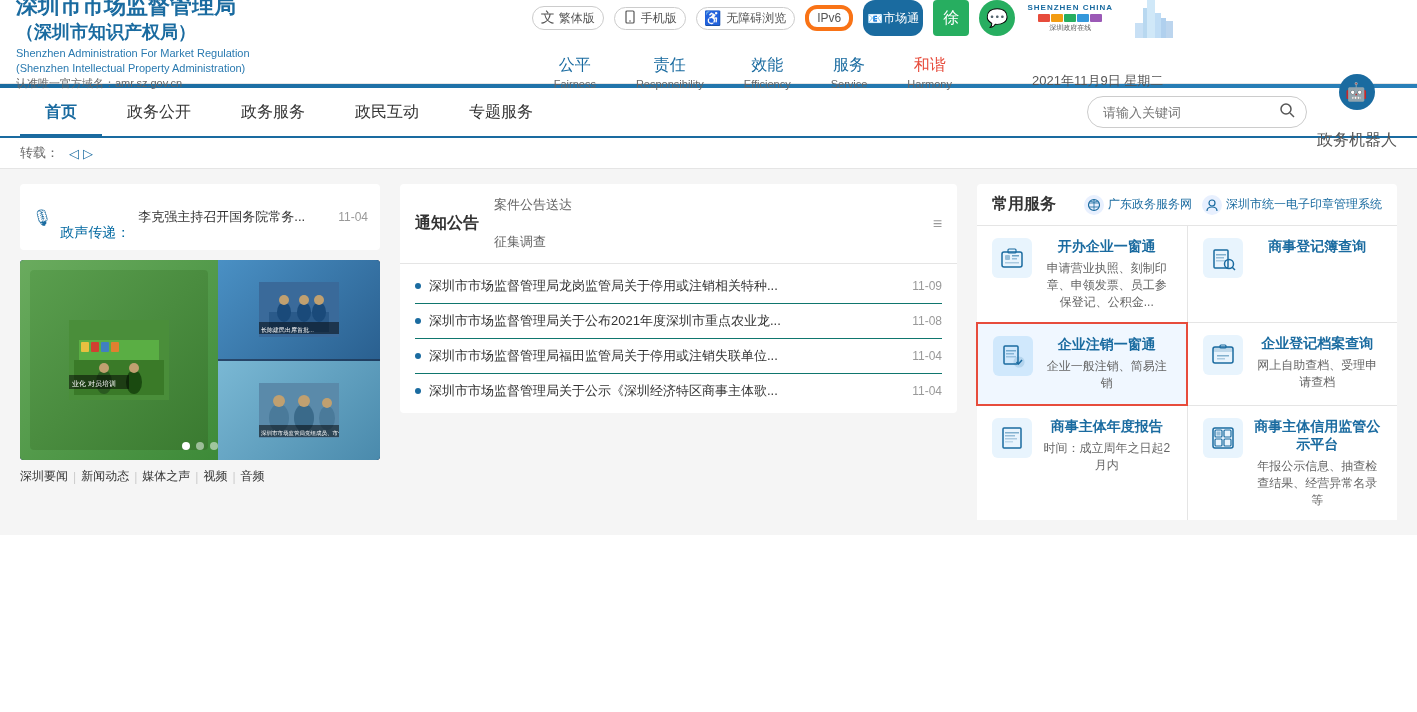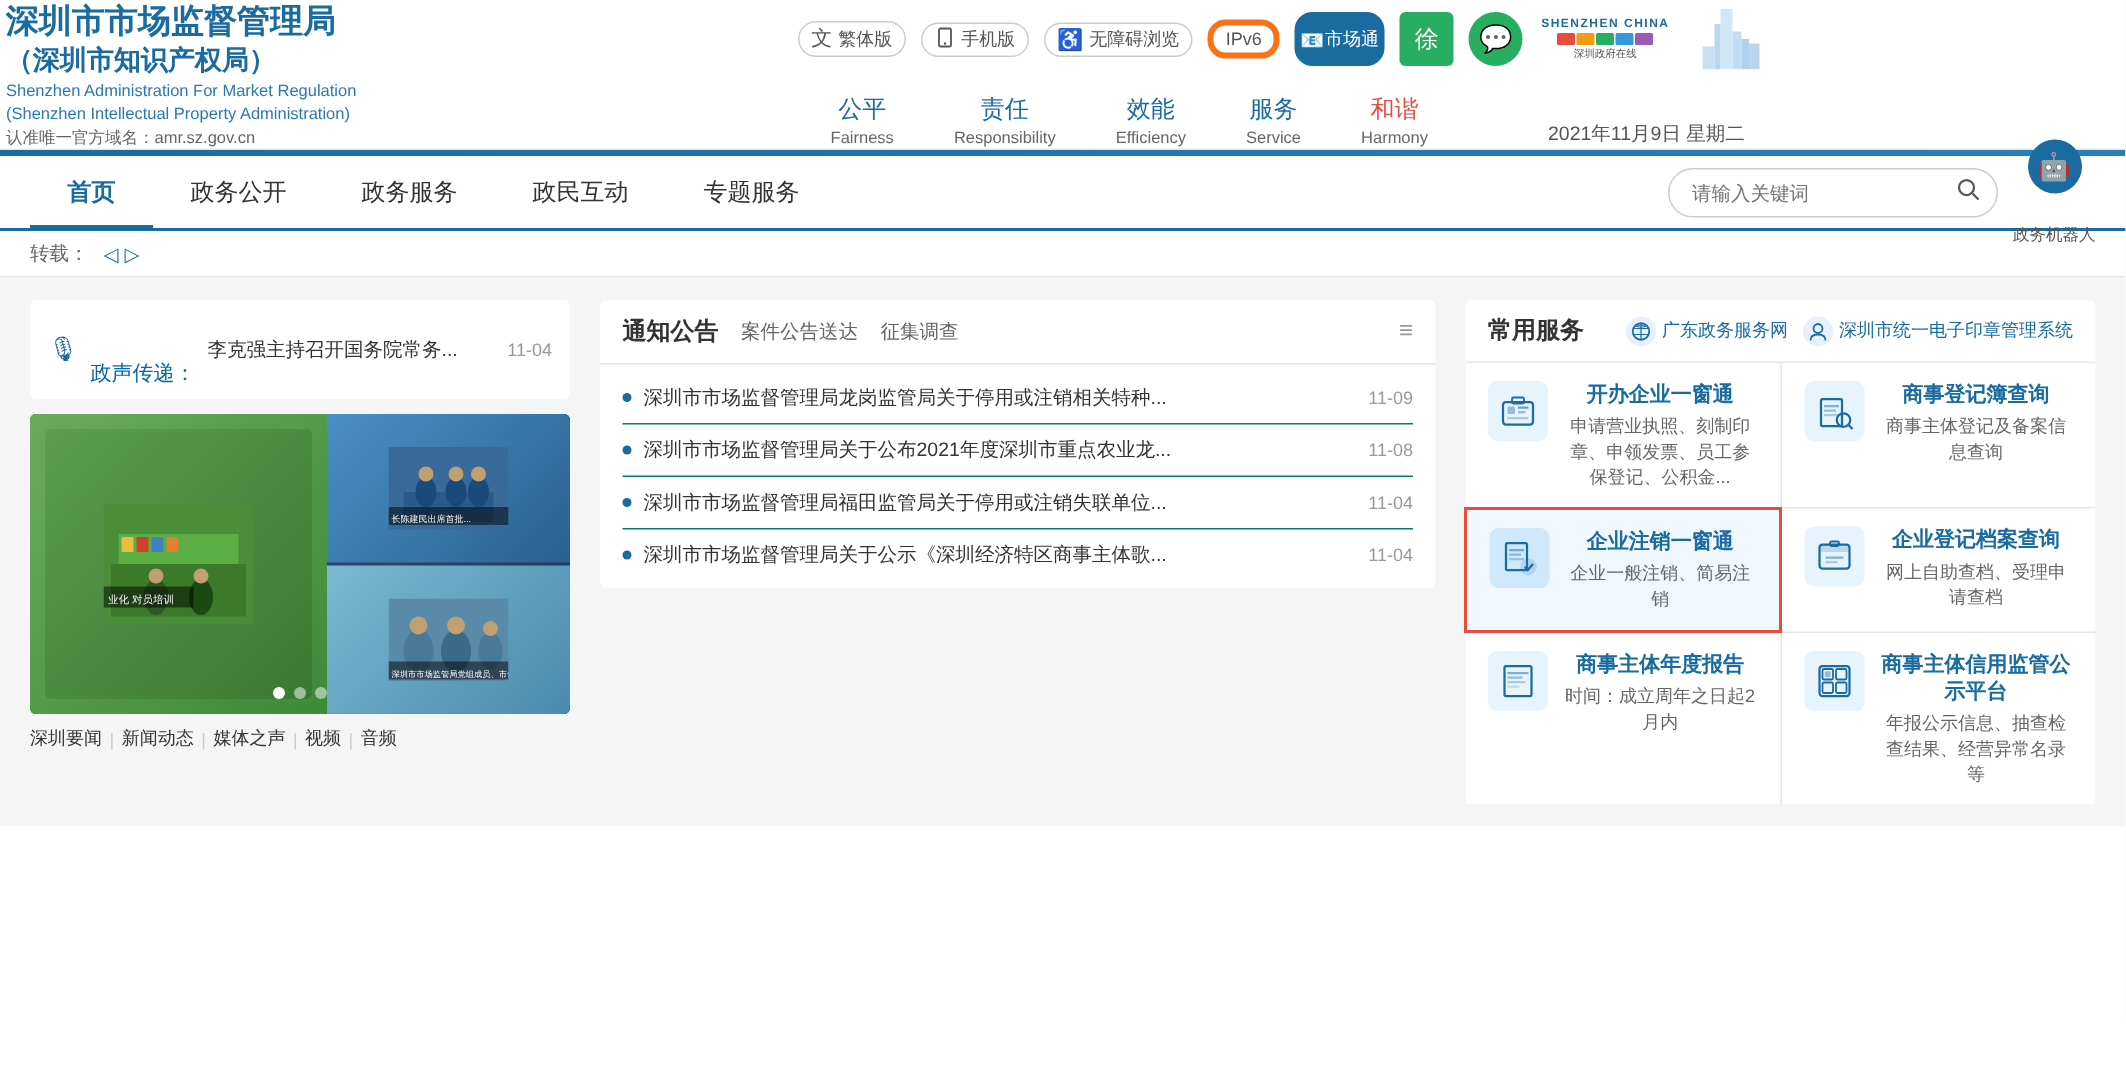--- a/index.html
+++ b/index.html
@@ -2,24 +2,24 @@
 <html><head>
   <meta charset="utf-8">
   <style>
     * { box-sizing: border-box; margin: 0; padding: 0; }
     body { font-family: "Microsoft YaHei", SimHei, Arial, sans-serif; font-size: 13px; color: #333; background: #fff; width: 1417px; }
 
     
     .top-header {
       display: flex;
       align-items: center;
-      padding: 8px 4px;
+      padding: 8px 16px;
       background: #fff;
       border-bottom: 1px solid #e5e5e5;
-      height: 100px;
+      height: 84px;
     }
     .logo-area {
       width: 300px;
       flex-shrink: 0;
     }
     .logo-title {
       font-size: 22px;
       font-weight: bold;
       color: #1a6ba0;
       line-height: 1.3;
@@ -186,21 +186,21 @@
       height: 36px;
       background: #1a6ba0;
       border-radius: 50%;
       display: flex;
       align-items: center;
       justify-content: center;
       color: white;
       font-size: 18px;
     }
     .robot-label {
-      font-size: 11px;
+      font-size: 16px;
       color: #555;
       margin-top: 20px;
     }
 
     
     .ticker-bar {
       background: #fff;
       border-bottom: 1px solid #e5e5e5;
       padding: 6px 20px;
       display: flex;
@@ -345,20 +345,21 @@
       gap: 15px;
     }
     .section-title {
       font-size: 16px;
       font-weight: bold;
       color: #333;
     }
     .section-tabs {
       display: flex;
       gap: 15px;
+      flex-direction: column;
     }
     .section-tab {
       font-size: 13px;
       color: #666;
       cursor: pointer;
       padding: 2px 0;
     }
     .section-more {
       margin-left: auto;
       color: #999;
@@ -870,21 +871,20 @@
               <rect x="5" y="6" width="14" height="18" rx="1" fill="none" stroke="#1a6ba0" stroke-width="1.5"></rect>
               <rect x="7" y="10" width="10" height="1.5" fill="#1a6ba0" opacity="0.5"></rect>
               <rect x="7" y="13" width="8" height="1.5" fill="#1a6ba0" opacity="0.4"></rect>
               <rect x="7" y="16" width="10" height="1.5" fill="#1a6ba0" opacity="0.3"></rect>
               <circle cx="20" cy="20" r="4.5" fill="none" stroke="#1a6ba0" stroke-width="1.5"></circle>
               <line x1="23.2" y1="23.2" x2="26" y2="26" stroke="#1a6ba0" stroke-width="1.5"></line>
             </svg>
           </div>
           <div class="service-info">
             <div class="service-name">商事登记簿查询</div>
-            <div class="service-desc">商事主体登记及备案信息查询</div>
           </div>
         </div>
 
         <div class="service-item highlighted">
           <div class="service-icon-box" style="background:#d0e8fc;">
             <svg width="28" height="28" viewBox="0 0 28 28">
               <rect x="5" y="4" width="14" height="18" rx="1" fill="none" stroke="#1a6ba0" stroke-width="1.5"></rect>
               <rect x="7" y="8" width="10" height="1.5" fill="#1a6ba0" opacity="0.5"></rect>
               <rect x="7" y="11" width="8" height="1.5" fill="#1a6ba0" opacity="0.4"></rect>
               <rect x="7" y="14" width="10" height="1.5" fill="#1a6ba0" opacity="0.3"></rect>

